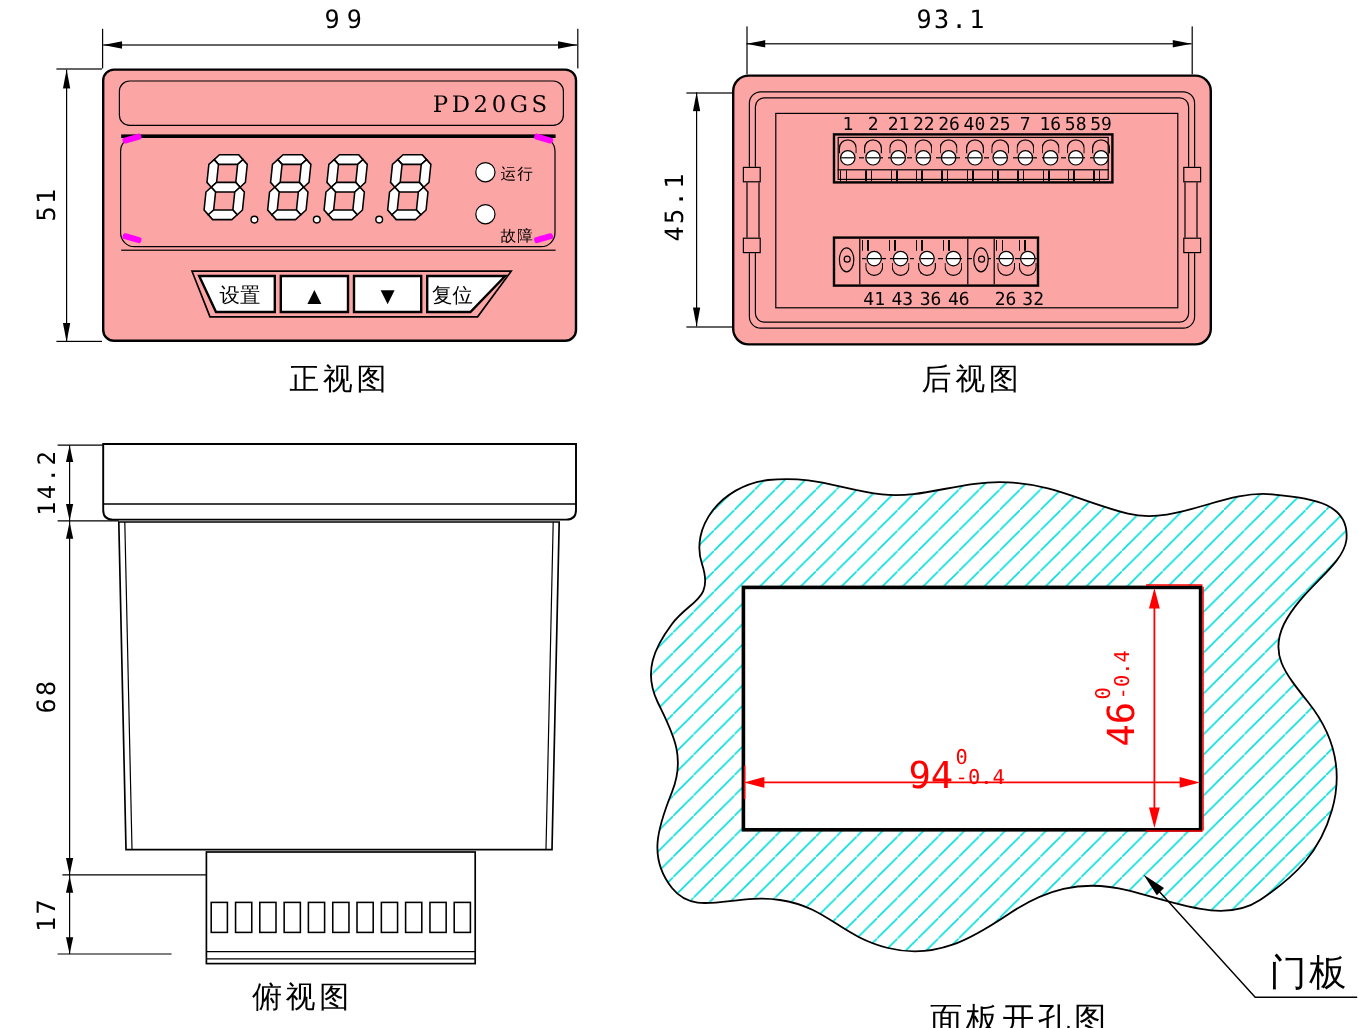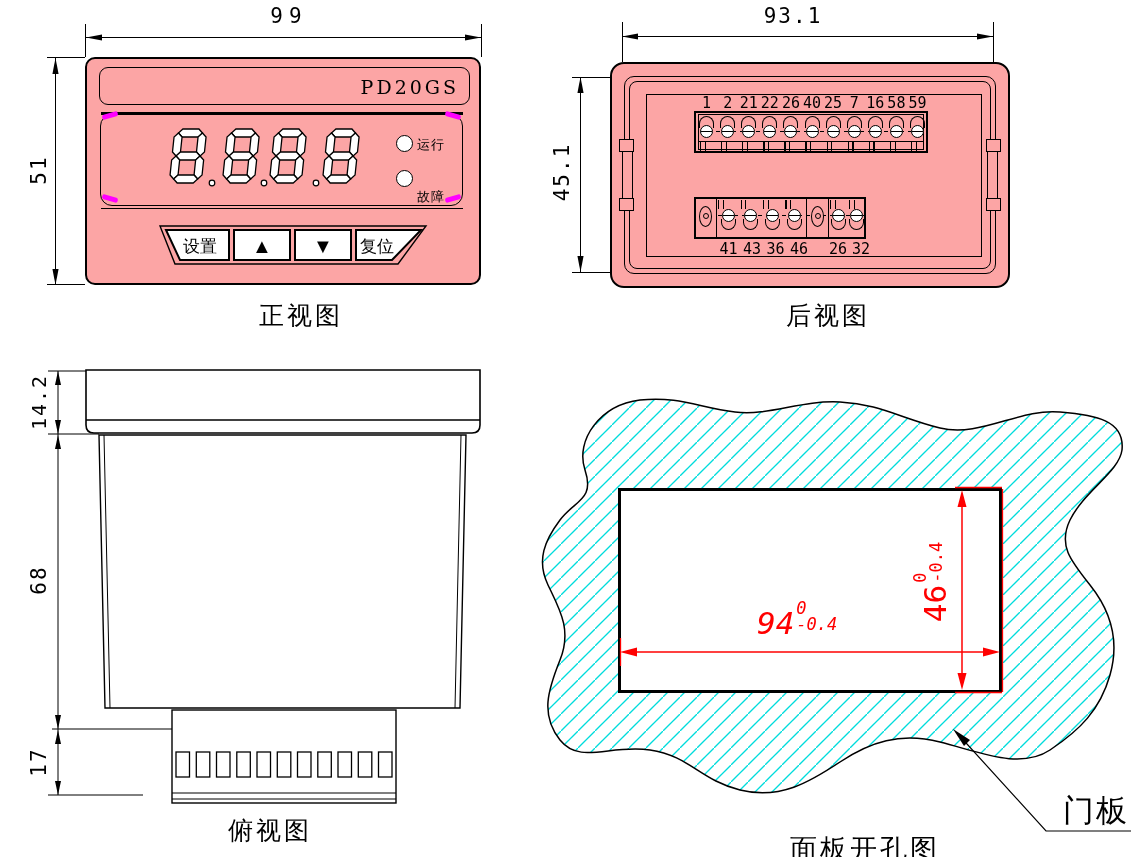--- a/index.html
+++ b/index.html
@@ -4,21 +4,21 @@
 <title>PD20GS</title>
 <style>
   html,body{margin:0;padding:0;background:#fff;}
   #canvas{position:relative;width:1132px;height:857px;background:#fff;overflow:hidden;
           font-family:"Liberation Sans",sans-serif;color:#000;}
   .hline{position:absolute;background:#000;height:1px;}
   .vline{position:absolute;background:#000;width:1px;}
   .dimtext{position:absolute;font-family:"DejaVu Sans Mono",monospace;font-size:21px;
            letter-spacing:2px;white-space:nowrap;text-align:center;}
   .rot90{transform:rotate(-90deg);}
-  .viewtitle{position:absolute;font-size:25px;letter-spacing:3px;text-align:right;white-space:nowrap;}
+  .viewtitle{position:absolute;font-size:25px;letter-spacing:3px;text-align:center;white-space:nowrap;}
   .ar{position:absolute;background:#000;}
   .ar-l{width:16px;height:7px;clip-path:polygon(0 50%,100% 6%,100% 94%);}
   .ar-r{width:16px;height:7px;clip-path:polygon(100% 50%,0 6%,0 94%);}
   .ar-u{width:7px;height:16px;clip-path:polygon(50% 0,6% 100%,94% 100%);}
   .ar-d{width:7px;height:16px;clip-path:polygon(50% 100%,6% 0,94% 0);}
   .corner{position:absolute;width:16px;height:5px;background:#ff00ff;border-radius:2px;}
   .led{position:absolute;width:15px;height:15px;border:1.5px solid #000;border-radius:50%;background:#fff;}
   .ledlabel{position:absolute;font-size:13px;letter-spacing:1px;}
   .box{position:absolute;border:1.5px solid #000;background:#fca5a5;box-sizing:border-box;}
   .term-nums{position:absolute;display:flex;font-family:"DejaVu Sans Mono",monospace;font-size:15px;}
@@ -387,21 +387,21 @@
       <polygon points="1000,652 983,647.5 983,656.5" fill="#f00"></polygon>
 
       <path d="M962,495 V685" stroke="#f00" stroke-width="1.5"></path>
       <polygon points="962,490 957.5,507 966.5,507" fill="#f00"></polygon>
       <polygon points="962,690 957.5,673 966.5,673" fill="#f00"></polygon>
 
       <path d="M957,733 L1046,831 H1131" stroke="#000" stroke-width="1.2" fill="none"></path>
       <polygon points="953,729 964,746 970,740" fill="#000"></polygon>
     </svg>
 
-    <div class="tolgroup" style="left:757px;top:606px;font-style:italic;">
+    <div class="tolgroup" style="left:757px;top:630px;">
       <span class="tolmain">94</span>
       <span class="tols">
         <span>0</span>
         <span>-0.4</span>
       </span>
     </div>
 
     <div class="tolgroup rot90" style="left:883px;top:562px;width:110px;height:40px;justify-content:center;">
       <span class="tolmain">46</span>
       <span class="tols">

